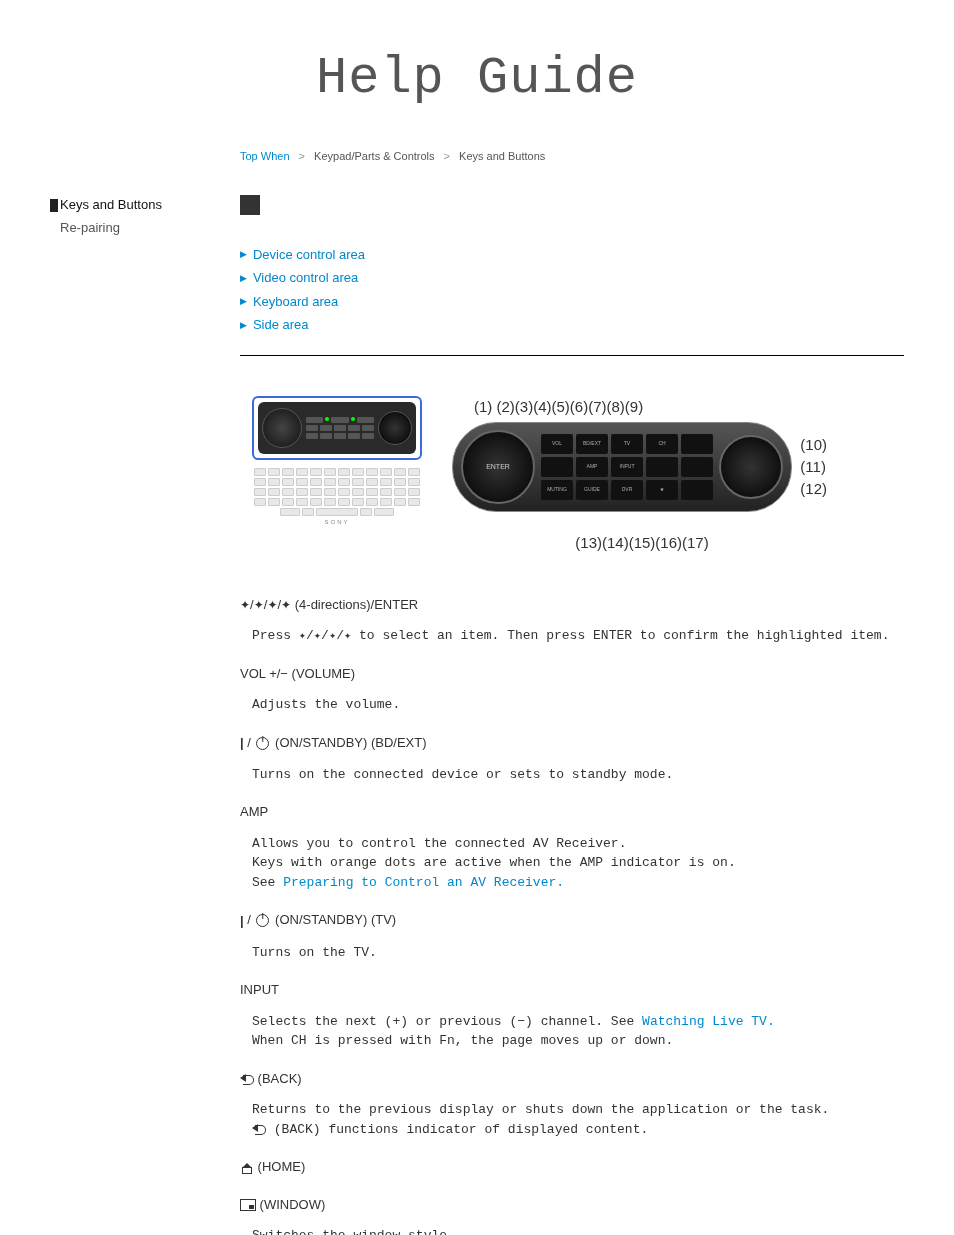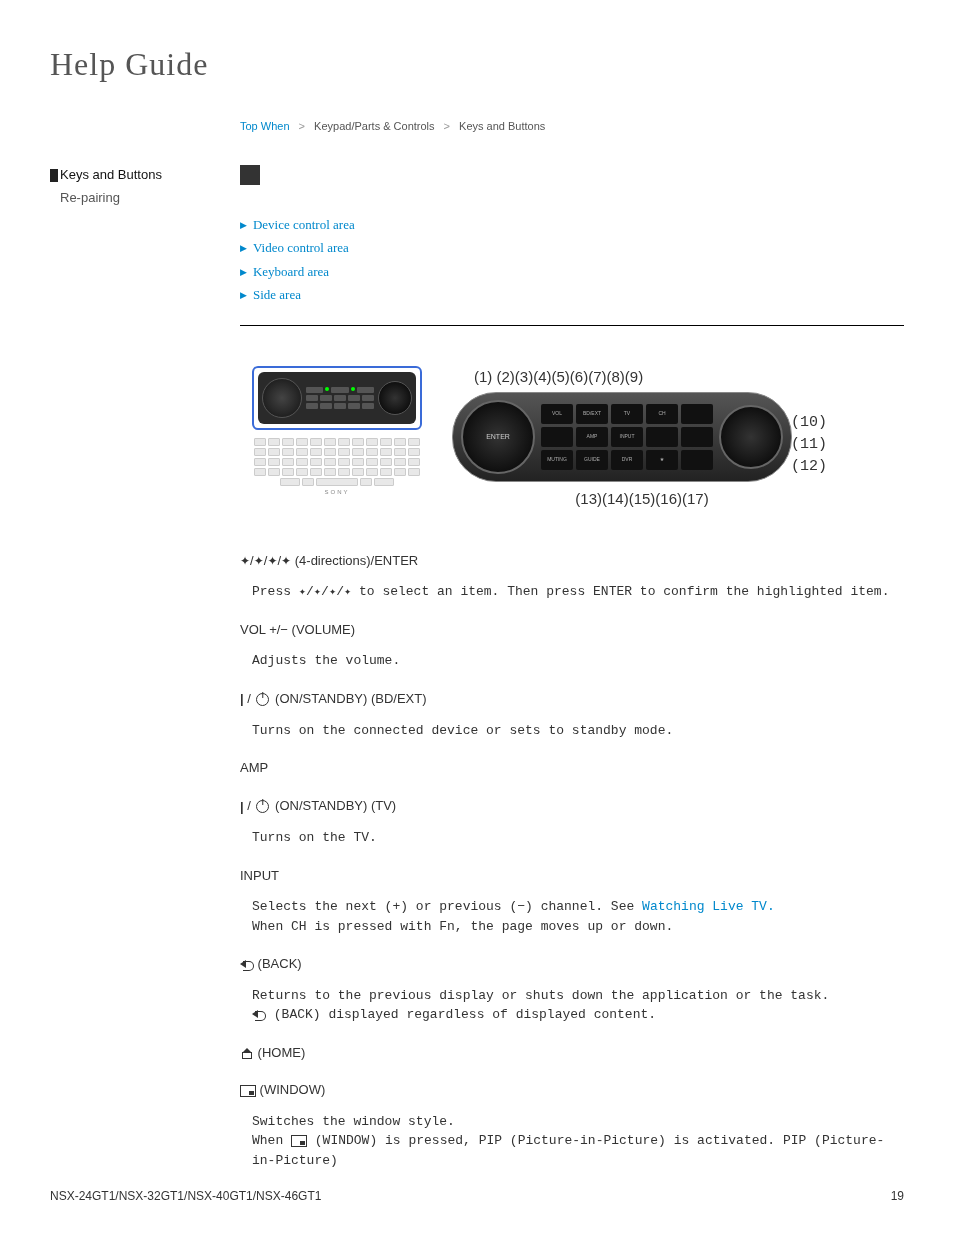--- a/index.html
+++ b/index.html
@@ -12,26 +12,27 @@
     line-height: 1.5;
   }
   .page {
     width: 954px;
     min-height: 1235px;
     position: relative;
     box-sizing: border-box;
     padding: 40px 50px 30px 50px;
   }
   .title {
-    font-size: 32px;
+    font-size: 52px;
     font-weight: 300;
     letter-spacing: 1px;
     color: #555;
     margin: 0 0 30px 0;
-    font-family: Liberation Serif, serif;
+    font-family: Liberation Mono, monospace;
+    text-align: center;
   }
   .breadcrumb {
     margin-left: 190px;
     font-size: 11px;
     color: #555;
     margin-bottom: 30px;
   }
   .breadcrumb a { color: #0088cc; text-decoration: none; }
   .breadcrumb .sep { margin: 0 6px; color: #999; }
 
@@ -72,21 +73,20 @@
     background: #333;
     margin-bottom: 30px;
   }
   .anchor-list {
     list-style: none;
     padding: 0;
     margin: 0 0 20px 0;
   }
   .anchor-list li {
     margin-bottom: 4px;
-    font-family: Liberation Serif, serif;
   }
   .anchor-list li::before {
     content: "▶";
     color: #0088cc;
     font-size: 9px;
     margin-right: 6px;
     vertical-align: middle;
   }
   .anchor-list a { color: #0088cc; text-decoration: none; }
 
@@ -223,29 +223,28 @@
   .remote-zoom .right-dpad {
     width: 60px;
     height: 60px;
     border-radius: 50%;
     background: radial-gradient(circle at 50% 50%, #333, #000);
     border: 2px solid #666;
   }
   .callout-right {
     position: absolute;
     right: -35px;
-    top: 20px;
+    top: 12px;
     font-size: 15px;
     line-height: 22px;
-    font-family: Liberation Mono, monospace;
   }
   .callout-bottom {
     text-align: center;
     font-size: 15px;
-    padding-top: 6px;
+    padding-top: 20px;
     padding-left:40px;
   }
 
   .desc dl { margin: 0; }
   .desc dt {
     margin-top: 18px;
     font-weight: normal;
     color: #333;
   }
   .desc dd {
@@ -532,39 +531,44 @@
 
           <dt>VOL +/− (VOLUME)</dt>
           <dd>Adjusts the volume.</dd>
 
           <dt>
             <span class="inline-icon">|</span> / <span class="power-icon"></span><span> (ON/STANDBY) (BD/EXT)</span>
           </dt>
           <dd>Turns on the connected device or sets to standby mode.</dd>
 
           <dt>AMP</dt>
+          <dd>
+            <div>Allows you to control the connected AV Receiver.</div>
+            <div>Keys with orange dots are active when the AMP indicator is on.</div>
+            <div><span>See </span><a href="#" class="link">Preparing to Control an AV Receiver.</a></div>
+          </dd>
 
           <dt>
             <span class="inline-icon">|</span> / <span class="power-icon"></span><span> (ON/STANDBY) (TV)</span>
           </dt>
           <dd>Turns on the TV.</dd>
 
           <dt>INPUT</dt>
 
           <dd>
             <div><span>Selects the next (+) or previous (−) channel. See </span><a href="#" class="link">Watching Live TV.</a></div>
             <div>When CH is pressed with Fn, the page moves up or down.</div>
           </dd>
 
           <dt>
             <span class="back-icon"></span><span> (BACK)</span>
           </dt>
           <dd>
             <div>Returns to the previous display or shuts down the application or the task.</div>
-            <div><span class="back-icon"></span><span> (BACK) displayed regardless of displayed content.</span></div>
+            <div><span class="back-icon"></span><span> (BACK) functions indicator of displayed content.</span></div>
           </dd>
 
           <dt>
             <span class="home-icon"></span><span> (HOME)</span>
           </dt>
 
           <dt>
             <span class="window-icon"></span><span> (WINDOW)</span>
           </dt>
           <dd>

